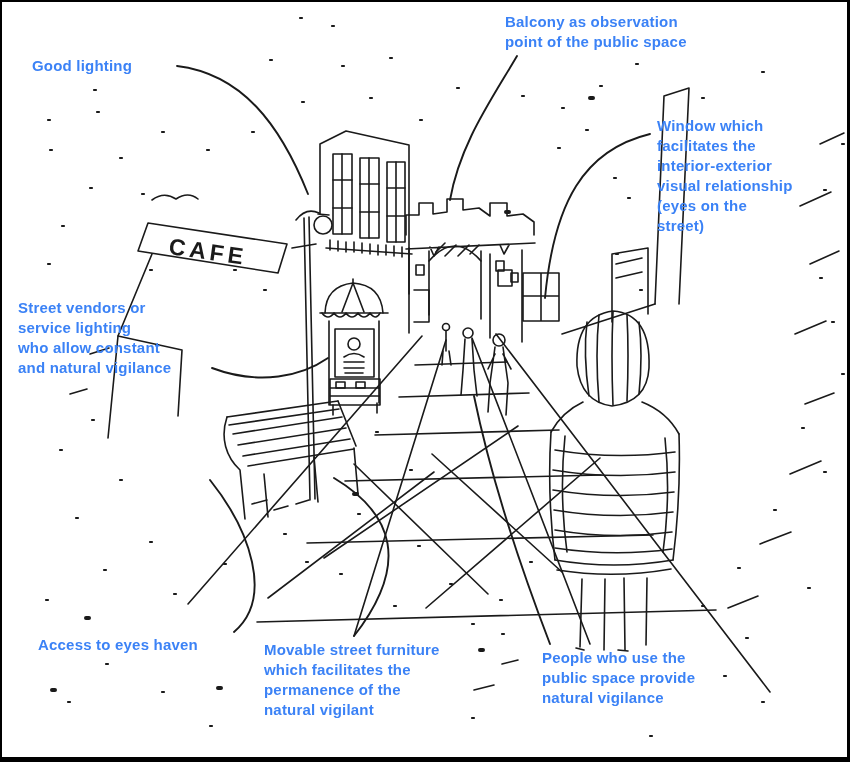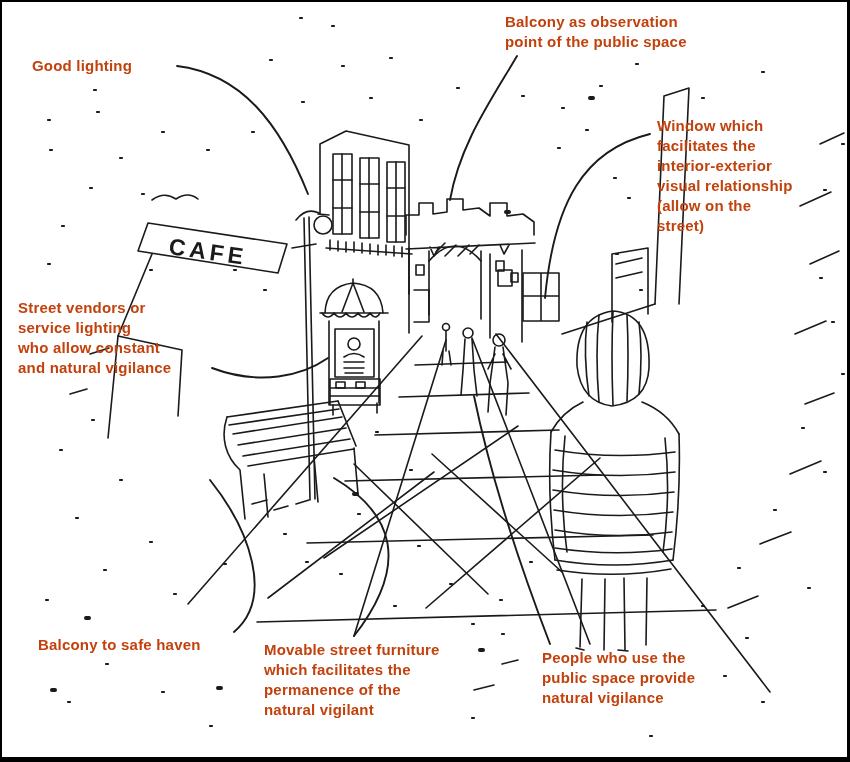--- a/index.html
+++ b/index.html
@@ -13,21 +13,21 @@
     border-right-width:3px;
     font-family:"Liberation Sans", sans-serif;
     overflow:hidden;
   }
   .figure svg{position:absolute;left:0;top:0;}
   .label{
     position:absolute;
     font-weight:bold;
     font-size:15px;
     line-height:1.33;
-    color:#c2410c;
+    color:#3b82f6;
     white-space:pre-line;
     letter-spacing:.2px;
   }
   .ink{stroke:#1a1a1a;fill:none;stroke-linecap:round;stroke-linejoin:round;}
 </style>
 </head>
 <body>
 
 <div class="figure">
 
@@ -158,29 +158,29 @@
 
   <div class="label" style="left:30px;top:54px">Good lighting</div>
 
   <div class="label" style="left:503px;top:10px">Balcony as observation
 point of the public space</div>
 
   <div class="label" style="left:655px;top:114px">Window which
 facilitates the
 interior-exterior
 visual relationship
-(allow on the
+(eyes on the
 street)</div>
 
   <div class="label" style="left:16px;top:296px">Street vendors or
 service lighting
 who allow constant
 and natural vigilance</div>
 
-  <div class="label" style="left:36px;top:633px">Balcony to safe haven</div>
+  <div class="label" style="left:36px;top:633px">Access to eyes haven</div>
 
   <div class="label" style="left:540px;top:646px">People who use the
 public space provide
 natural vigilance</div>
 
   <div class="label" style="left:262px;top:638px">Movable street furniture
 which facilitates the
 permanence of the
 natural vigilant</div>
 

